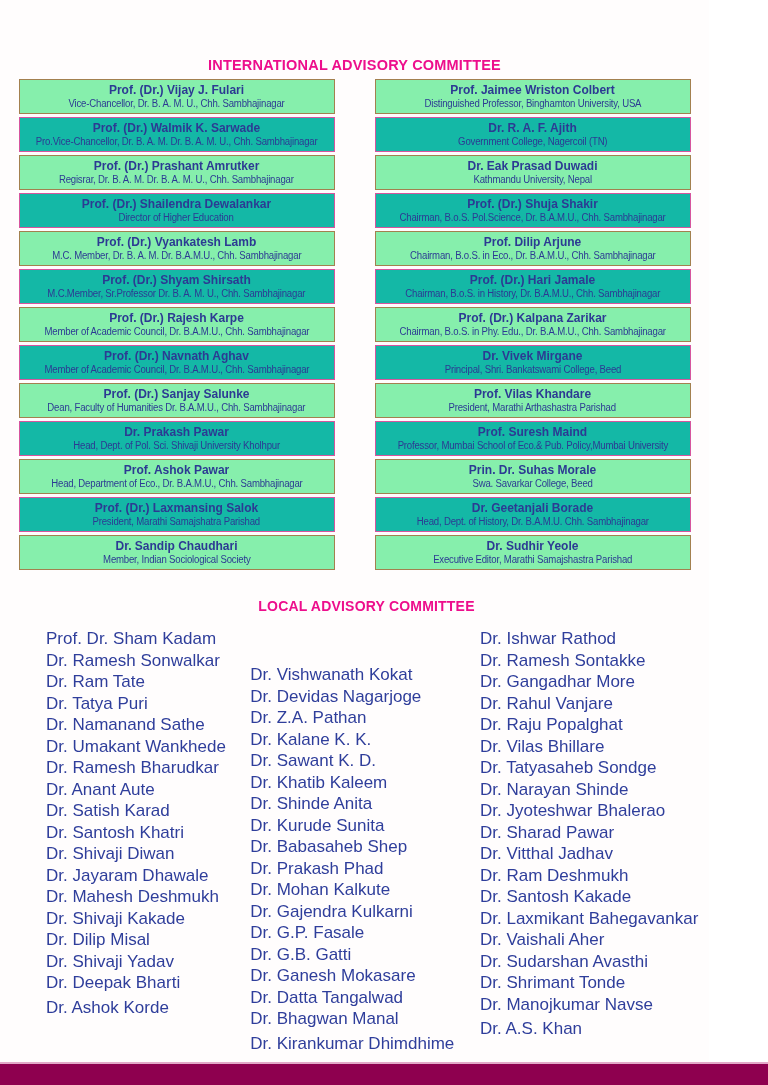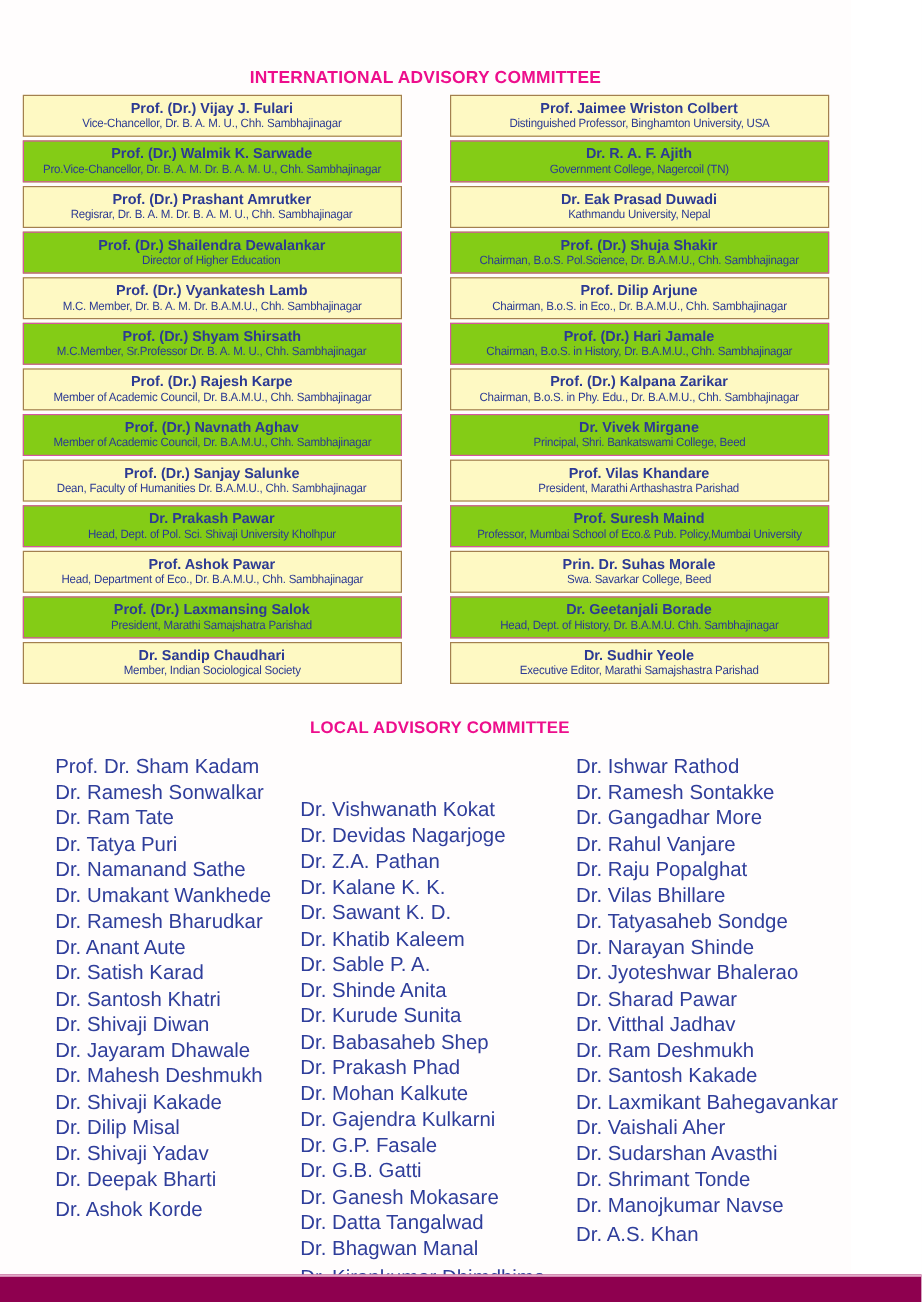--- a/index.html
+++ b/index.html
@@ -36,22 +36,22 @@
     width: 316px;
     height: 35px;
     margin-bottom: 3px;
     display: flex;
     flex-direction: column;
     justify-content: center;
     align-items: center;
     text-align: center;
     overflow: hidden;
   }
-  .cbox.yellow { background: #fef9c3; border: 1.5px solid #A3804F; }
-  .cbox.pink   { background: #84cc16; border: 1.5px solid #D6559E; }
+  .cbox.yellow { background: #86efac; border: 1.5px solid #A3804F; }
+  .cbox.pink   { background: #14b8a6; border: 1.5px solid #D6559E; }
   .cbox-name {
     color: #2C3A93;
     font-size: 12px;
     font-weight: bold;
     line-height: 14px;
     white-space: nowrap;
   }
   .cbox-role {
     color: #2C3A93;
     font-size: 10px;
@@ -226,21 +226,20 @@
         <div class="local-name">Dr. Deepak Bharti</div>
         <div class="local-name">Dr. Ashok Korde</div>
       </div>
     <div class="local-col mid">
         <div class="local-name">Dr. Vishwanath Kokat</div>
         <div class="local-name">Dr. Devidas Nagarjoge</div>
         <div class="local-name">Dr. Z.A. Pathan</div>
         <div class="local-name">Dr. Kalane K. K.</div>
         <div class="local-name">Dr. Sawant K. D.</div>
         <div class="local-name">Dr. Khatib Kaleem</div>
-        <div class="local-name">Dr. Sable P. A.</div>
         <div class="local-name">Dr. Shinde Anita</div>
         <div class="local-name">Dr. Kurude Sunita</div>
         <div class="local-name">Dr. Babasaheb Shep</div>
         <div class="local-name">Dr. Prakash Phad</div>
         <div class="local-name">Dr. Mohan Kalkute</div>
         <div class="local-name">Dr. Gajendra Kulkarni</div>
         <div class="local-name">Dr. G.P. Fasale</div>
         <div class="local-name">Dr. G.B. Gatti</div>
         <div class="local-name">Dr. Ganesh Mokasare</div>
         <div class="local-name">Dr. Datta Tangalwad</div>

